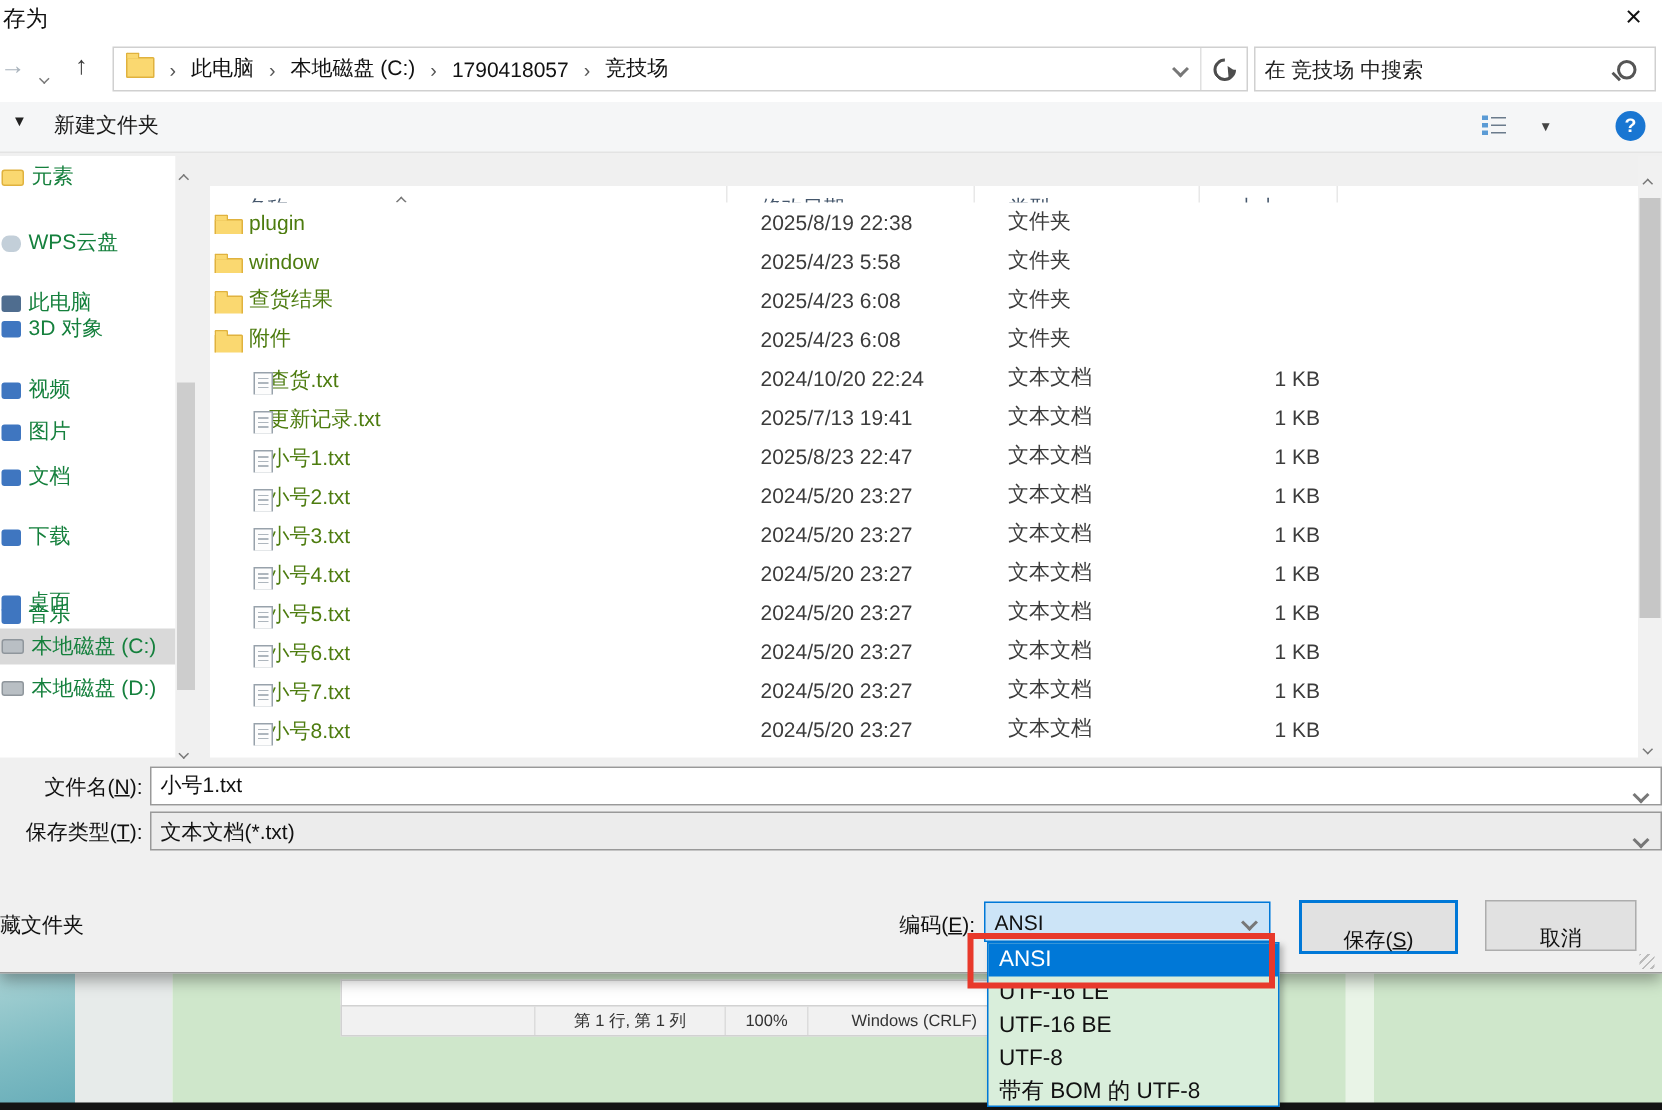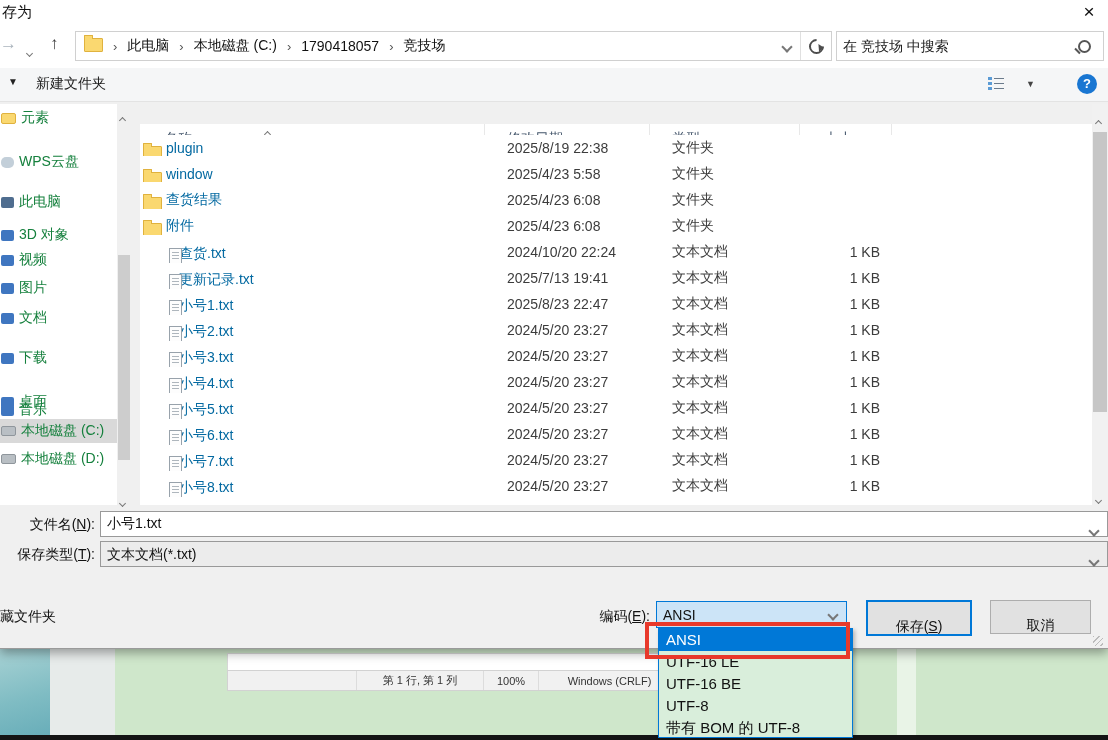--- a/index.html
+++ b/index.html
@@ -77,21 +77,21 @@
   .listheader{position:absolute;left:140px;top:104px;width:952px;height:30px;background:#fff;display:grid;
     grid-template-columns:345px 165px 150px 92px;font-size:14px;color:#44566b;margin-top:20px;}
   .hcell{position:relative;display:flex;align-items:center;padding-left:24px;border-right:1px solid #e8e8e8;box-sizing:border-box;cursor:pointer;}
   .hcell.c0{padding-left:24px;}
   .hcell.c1,.hcell.c2{padding-left:22px;}
   .hcell.c3{padding-left:24px;}
   .sortcaret{position:absolute;left:125px;top:0px;}
   .listwrap{position:absolute;left:140px;top:135px;width:952px;height:370px;background:#fff;overflow:hidden;}
   .frow{position:relative;display:grid;grid-template-columns:345px 165px 150px 92px;height:26px;align-items:center;font-size:14px;cursor:default;}
   .fcell{white-space:nowrap;overflow:hidden;}
-  .fname{position:relative;padding-left:26px;color:#0369a1;}
+  .fname{position:relative;padding-left:26px;color:#4d7c0f;}
   .fdate,.ftype{padding-left:22px;color:#3c3c3c;}
   .fsize{text-align:right;padding-right:12px;color:#3c3c3c;}
   .rowicon{position:absolute;left:3px;top:6px;}
   .fi-text{display:inline-block;width:11px;height:14px;background:#fdfdfd;border:1px solid #98a2ab;position:relative;}
   .fi-text:before{content:"";position:absolute;left:2px;right:2px;top:3px;height:8px;
     background:repeating-linear-gradient(#aeb6bd 0 1px,transparent 1px 3px);}
   .list-scroll{position:absolute;left:1092px;top:104px;width:16px;height:401px;background:#f1f1f1;}
   .list-scroll .thumb{position:absolute;left:1px;width:14px;top:28px;height:280px;background:#c6c6c6;}
 
   
@@ -219,21 +219,21 @@
           <span>元素</span>
         </div>
         <div class="side-item" style="top: 46px;">
           <span class="si si-cloud"></span>
           <span>WPS云盘</span>
         </div>
         <div class="side-item" style="top: 86px;">
           <span class="si si-computer"></span>
           <span>此电脑</span>
         </div>
-        <div class="side-item" style="top: 119px;">
+        <div class="side-item" style="top: 103px;">
           <span class="si si-objects-3d"></span>
           <span>3D 对象</span>
         </div>
         <div class="side-item" style="top: 144px;">
           <span class="si si-videos"></span>
           <span>视频</span>
         </div>
         <div class="side-item" style="top: 172px;">
           <span class="si si-pictures"></span>
           <span>图片</span>

